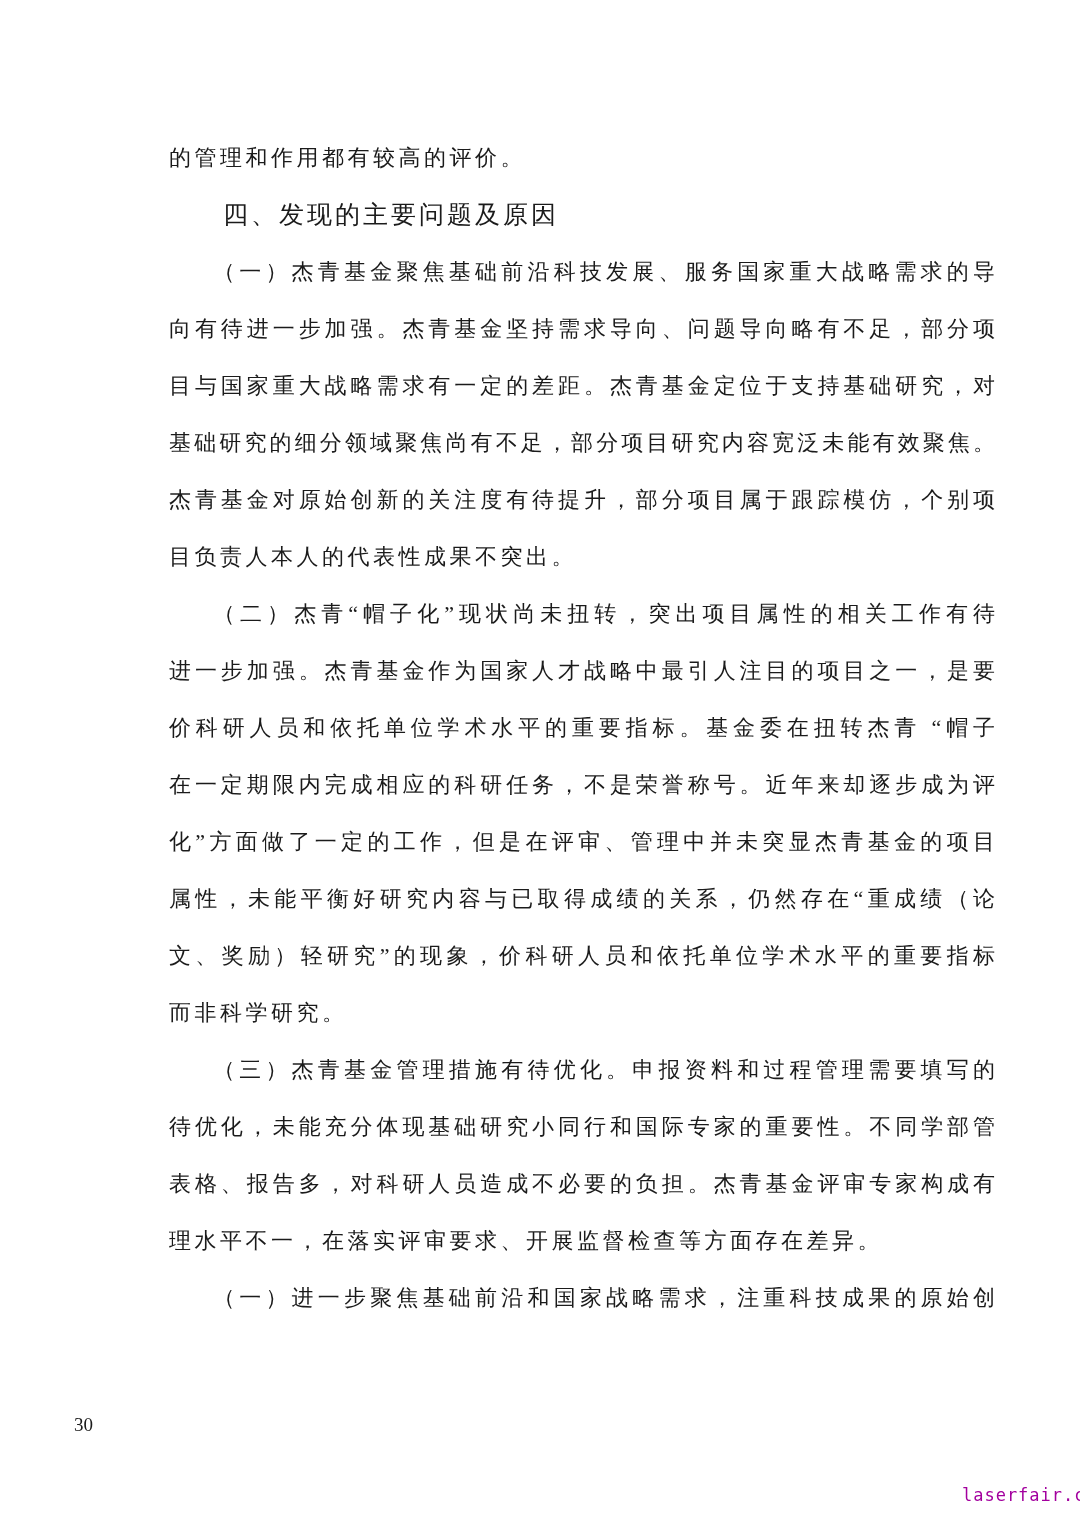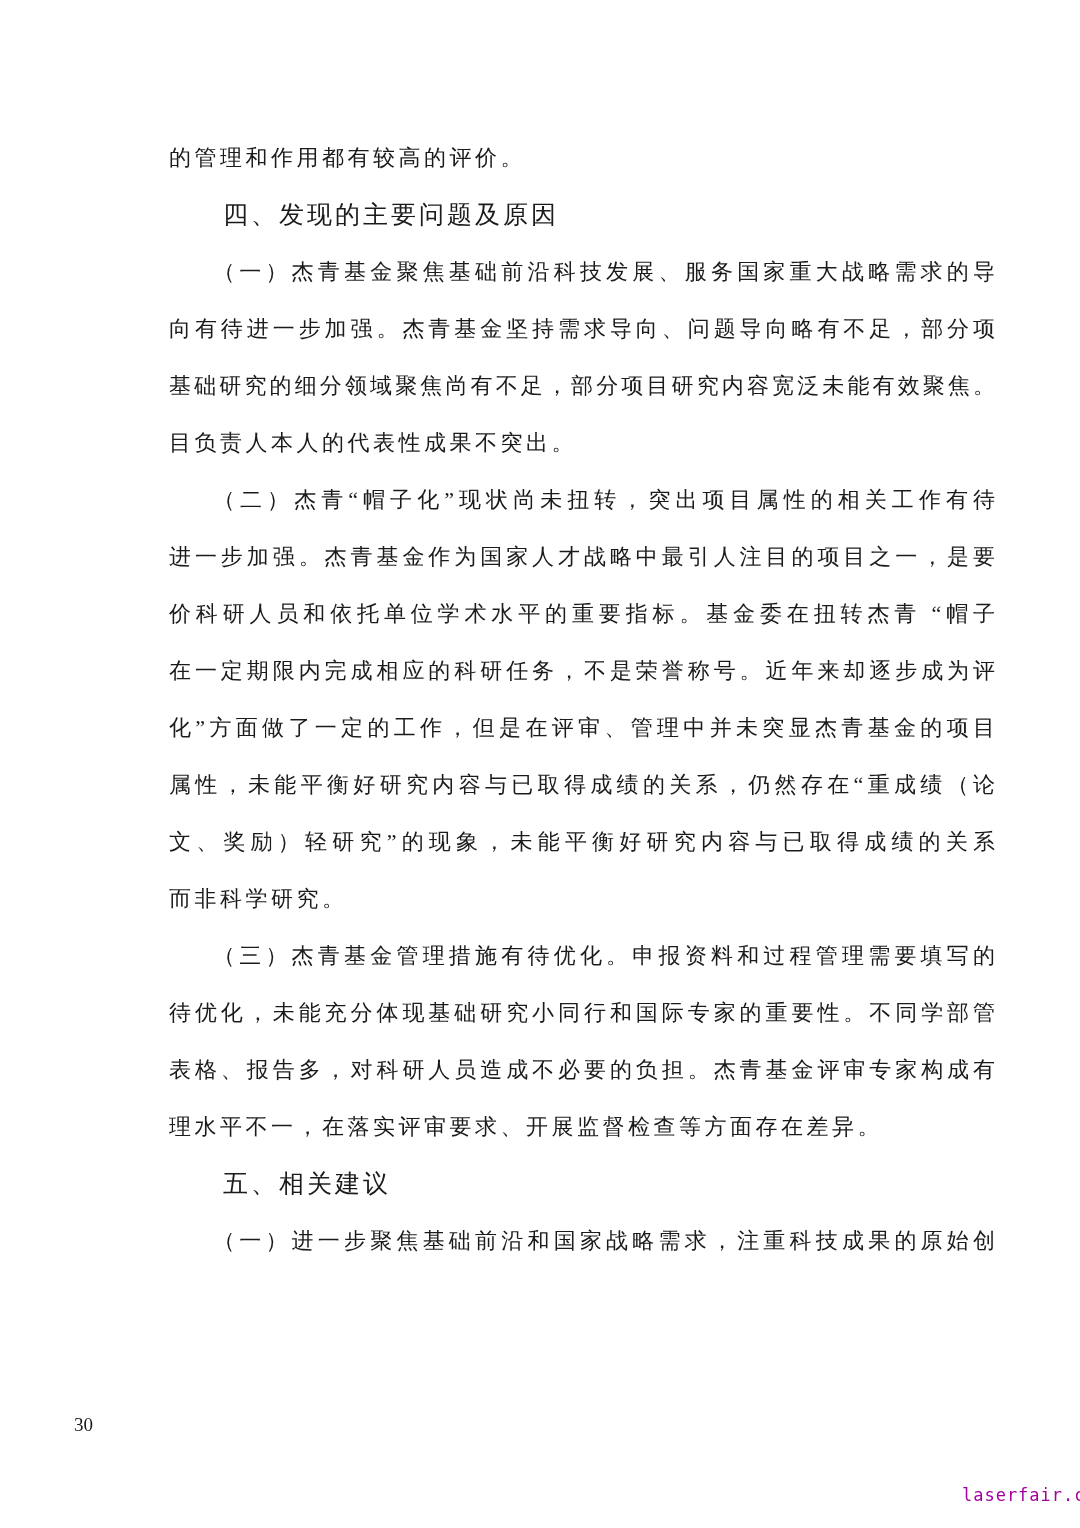--- a/index.html
+++ b/index.html
@@ -73,32 +73,33 @@
 </style>
 </head>
 <body>
 
 <div class="page" style="color: rgb(27, 27, 27); margin-left: 36px;">
   <div class="content" id="content">
       <div class="line body plain">的管理和作用都有较高的评价。</div>
       <div class="line heading">四、发现的主要问题及原因</div>
       <div class="line body justify indent">（一）杰青基金聚焦基础前沿科技发展、服务国家重大战略需求的导</div>
       <div class="line body justify">向有待进一步加强。杰青基金坚持需求导向、问题导向略有不足，部分项</div>
+      <div class="line body justify">目与国家重大战略需求有一定的差距。杰青基金定位于支持基础研究，对</div>
       <div class="line body justify">基础研究的细分领域聚焦尚有不足，部分项目研究内容宽泛未能有效聚焦。</div>
+      <div class="line body justify">杰青基金对原始创新的关注度有待提升，部分项目属于跟踪模仿，个别项</div>
       <div class="line body plain">目负责人本人的代表性成果不突出。</div>
       <div class="line body justify indent">（二）杰青“帽子化”现状尚未扭转，突出项目属性的相关工作有待</div>
       <div class="line body justify">进一步加强。杰青基金作为国家人才战略中最引人注目的项目之一，是要</div>
       <div class="line body justify">价科研人员和依托单位学术水平的重要指标。基金委在扭转杰青 “帽子</div>
       <div class="line body justify">在一定期限内完成相应的科研任务，不是荣誉称号。近年来却逐步成为评</div>
       <div class="line body justify">化”方面做了一定的工作，但是在评审、管理中并未突显杰青基金的项目</div>
       <div class="line body justify">属性，未能平衡好研究内容与已取得成绩的关系，仍然存在“重成绩（论</div>
-      <div class="line body justify">文、奖励）轻研究”的现象，未能平衡好研究内容与已取得成绩的关系</div>
+      <div class="line body justify">文、奖励）轻研究”的现象，价科研人员和依托单位学术水平的重要指标</div>
       <div class="line body plain">而非科学研究。</div>
       <div class="line body justify indent">（三）杰青基金管理措施有待优化。申报资料和过程管理需要填写的</div>
       <div class="line body justify">待优化，未能充分体现基础研究小同行和国际专家的重要性。不同学部管</div>
       <div class="line body justify">表格、报告多，对科研人员造成不必要的负担。杰青基金评审专家构成有</div>
       <div class="line body plain">理水平不一，在落实评审要求、开展监督检查等方面存在差异。</div>
-      <div class="line heading">五、相关建议</div>
       <div class="line body justify indent">（一）进一步聚焦基础前沿和国家战略需求，注重科技成果的原始创</div>
     </div>
   <div class="page-number">30</div>
   <div class="watermark" style="color: rgb(163, 0, 158);">laserfair.com</div>
 </div>
 
 </body></html>

